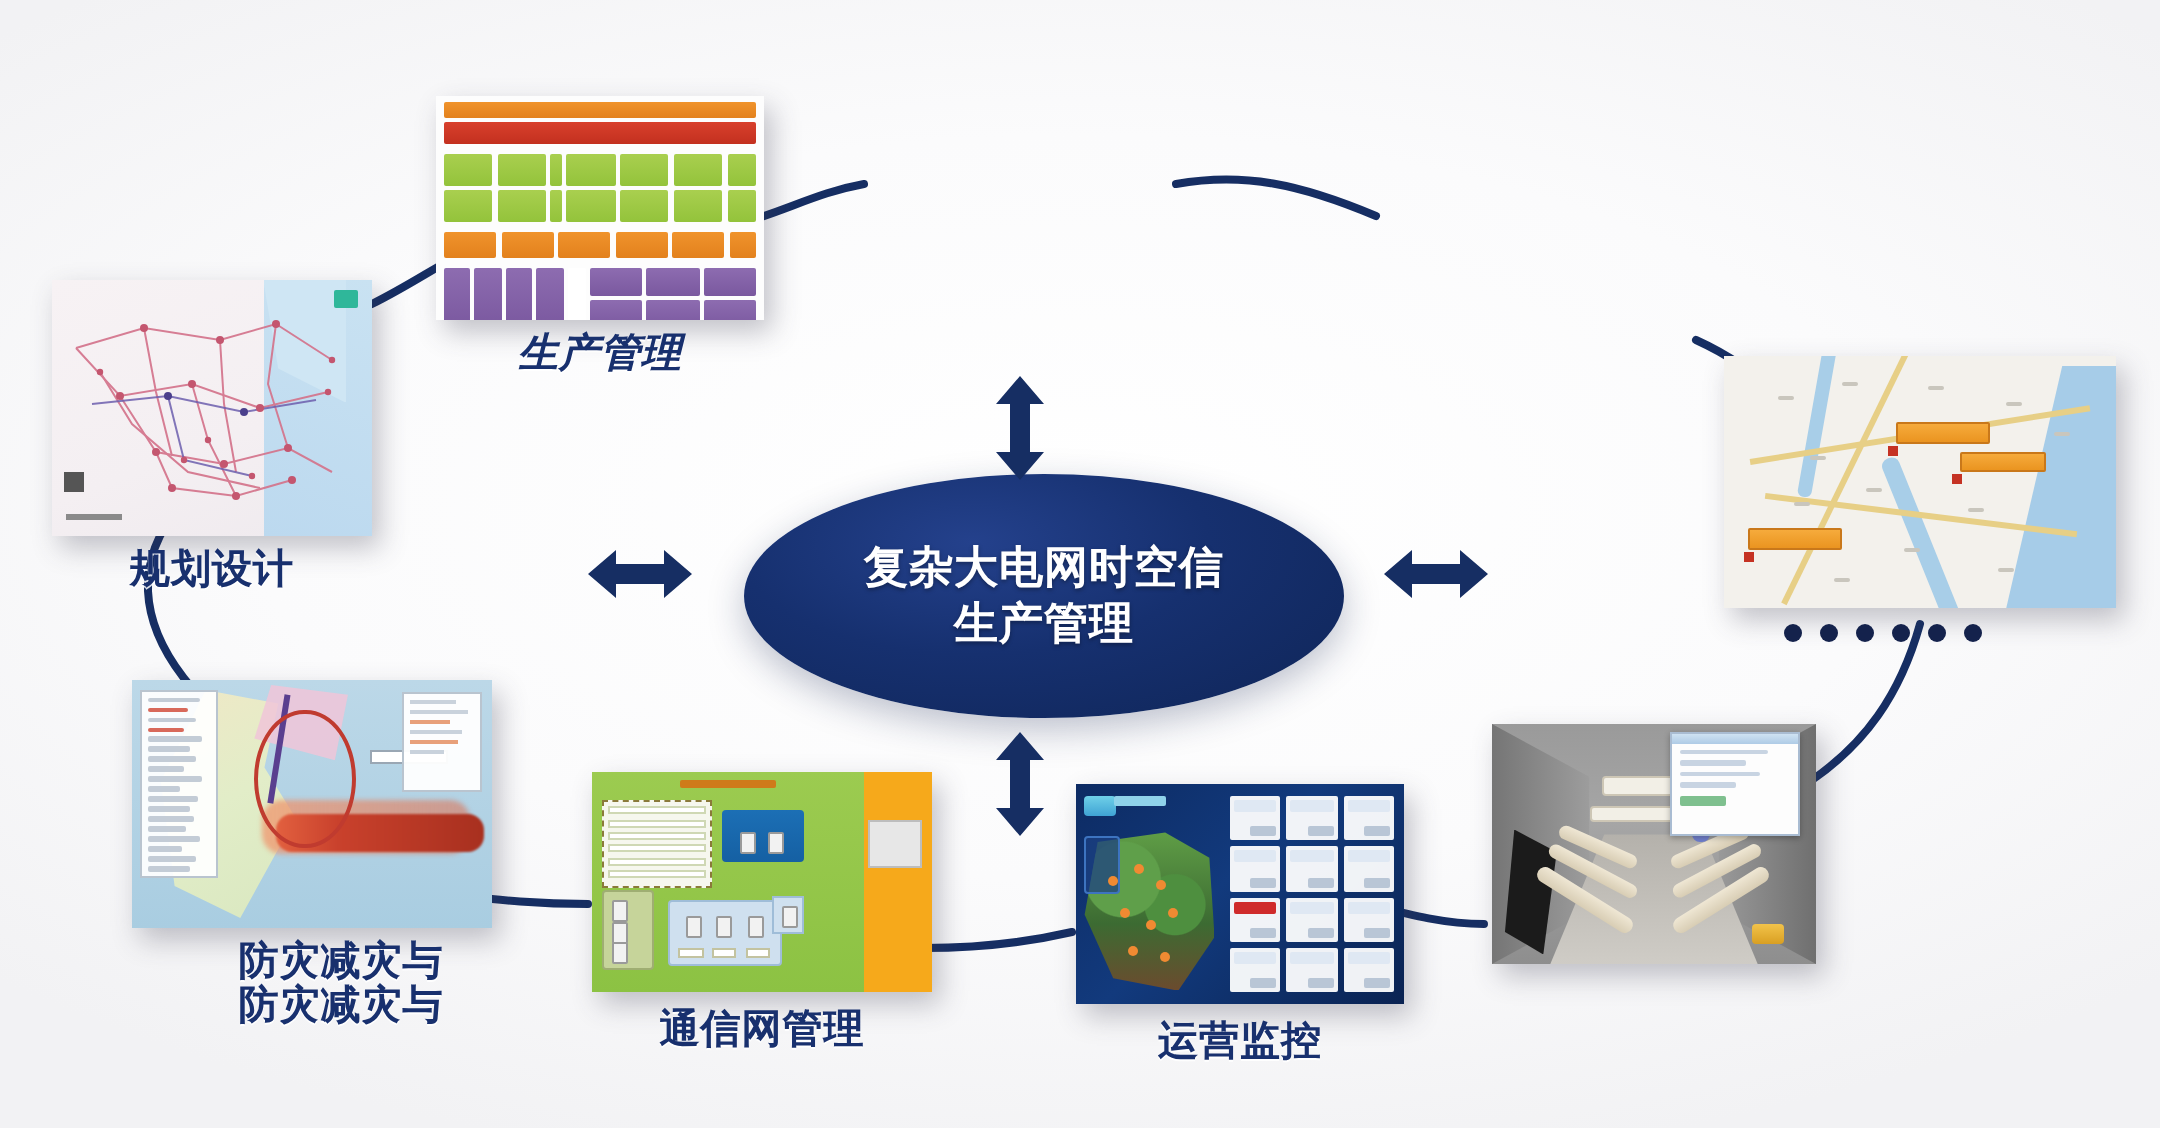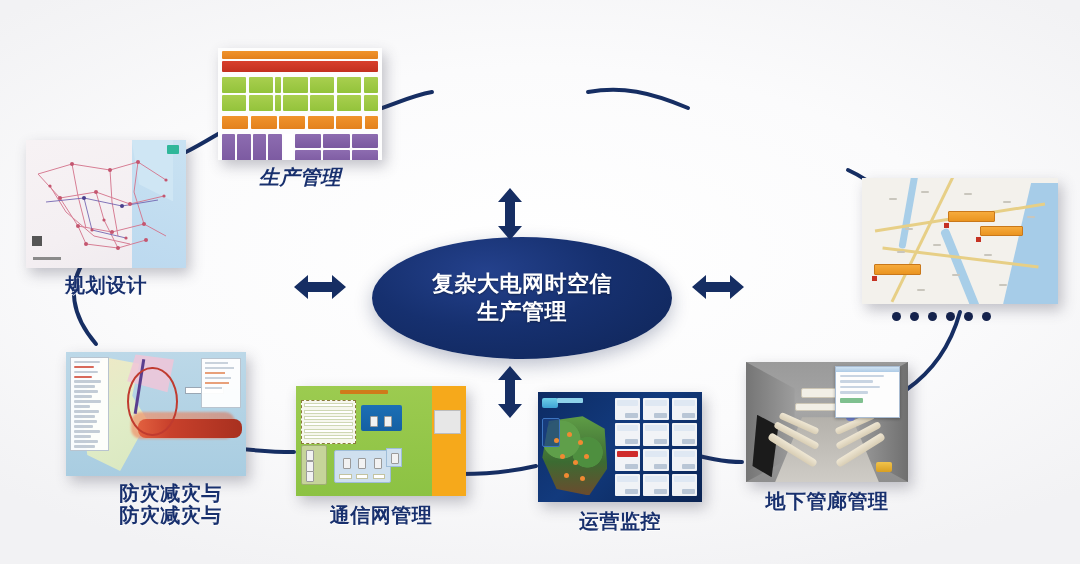--- a/index.html
+++ b/index.html
@@ -476,21 +476,20 @@
       <div class="yel"></div>
       <div class="dlg">
         <div class="tb"></div>
         <i style="width:70%"></i>
           <i style="width:52%"></i>
           <i style="width:64%"></i>
           <i style="width:44%"></i>
         <div class="ok"></div>
       </div>
     </div>
-    <div class="label" style="top:128px;">地下管廊管理</div>
   </div>
 
   <div class="node" style="left:538px; top:392px; width:164px;">
     <div class="panel p-ops" style="width:164px; height:110px;">
       <div class="left">
         <div class="logo"></div>
         <div class="ttl"></div>
         <div class="terrain"></div>
         <div class="infobox"></div>
         <div class="dot" style="left:22%;top:42%"></div>
@@ -587,21 +586,21 @@
         </div>
         <div class="rbox">
           <div class="srv" style="left:28%;top:22%"></div>
         </div>
       </div>
       <div class="graybox"></div>
     </div>
     <div class="label" style="top:118px;">通信网管理</div>
   </div>
 
-  <div class="node" style="left:66px; top:352px; width:209px;">
+  <div class="node" style="left:66px; top:340px; width:209px;">
     <div class="panel p-dis" style="width:180px; height:124px;">
       <div class="land"></div>
       <div class="pinkland"></div>
       <div class="swath2"></div>
       <div class="swath"></div>
       <div class="track"></div>
       <div class="circle"></div>
       <div class="tip"></div>
       <div class="side">
         <i style="width:70%"></i>

